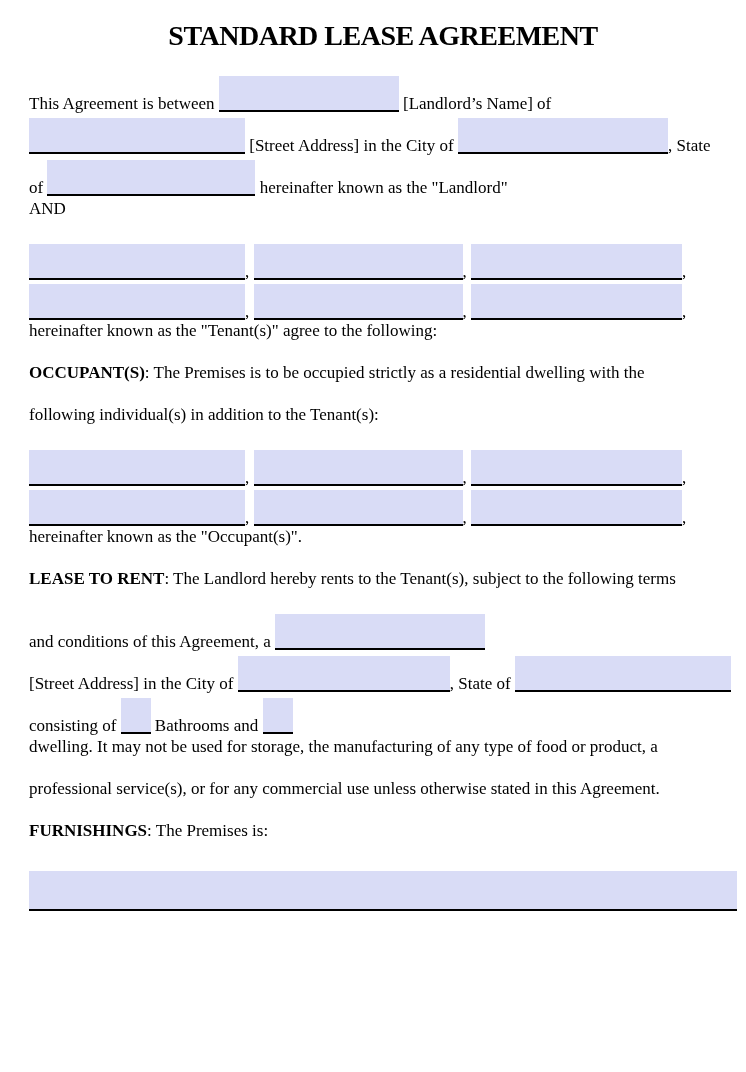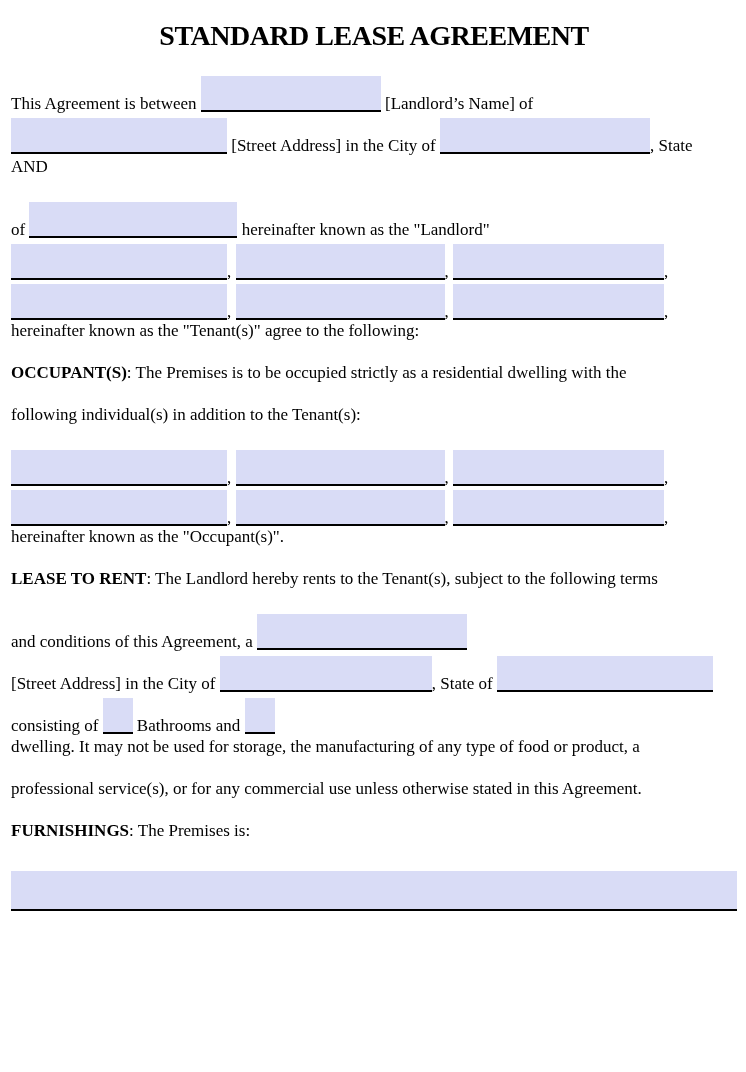--- a/index.html
+++ b/index.html
@@ -2,21 +2,21 @@
 <html><head>
 <meta charset="utf-8">
 <style>
   html,body{margin:0;padding:0;background:#fff;}
   #page{
     width:746px;height:1072px;
     background:#ffffff;
     font-family:"Liberation Serif","DejaVu Serif",serif;
     font-size:17px;color:#000;
     box-sizing:border-box;
-    padding:20px 9px 0 11px;
+    padding:20px 9px 0 29px;
     overflow:hidden;
   }
   .doc-title{
     text-align:center;
     font-weight:bold;
     font-size:28px;
     letter-spacing:-0.5px;
     margin:0 0 21px 0;
   }
   .row{
@@ -65,26 +65,26 @@
     <span class="field" style="width:180px"></span>
     <span class="seg"> [Landlord’s Name] of</span>
   </div>
   <div class="row">
     <span class="field" style="width:216px"></span>
     <span class="seg"> [Street Address] in the City of </span>
     <span class="field" style="width:210px"></span>
     <span class="seg">, State</span>
   </div>
   <div class="row">
-    <span class="seg">AND</span>
-  </div>
-  <div class="row">
     <span class="seg">of </span>
     <span class="field" style="width:208px"></span>
     <span class="seg"> hereinafter known as the "Landlord"</span>
+  </div>
+  <div class="row">
+    <span class="seg">AND</span>
   </div>
 
   <div class="row fieldrow">
     <span class="field" style="width:216px"></span>
     <span class="seg">,</span>
     <span class="seg"> </span>
     <span class="field" style="width:209px"></span>
     <span class="seg">,</span>
     <span class="seg"> </span>
     <span class="field" style="width:211px"></span>

